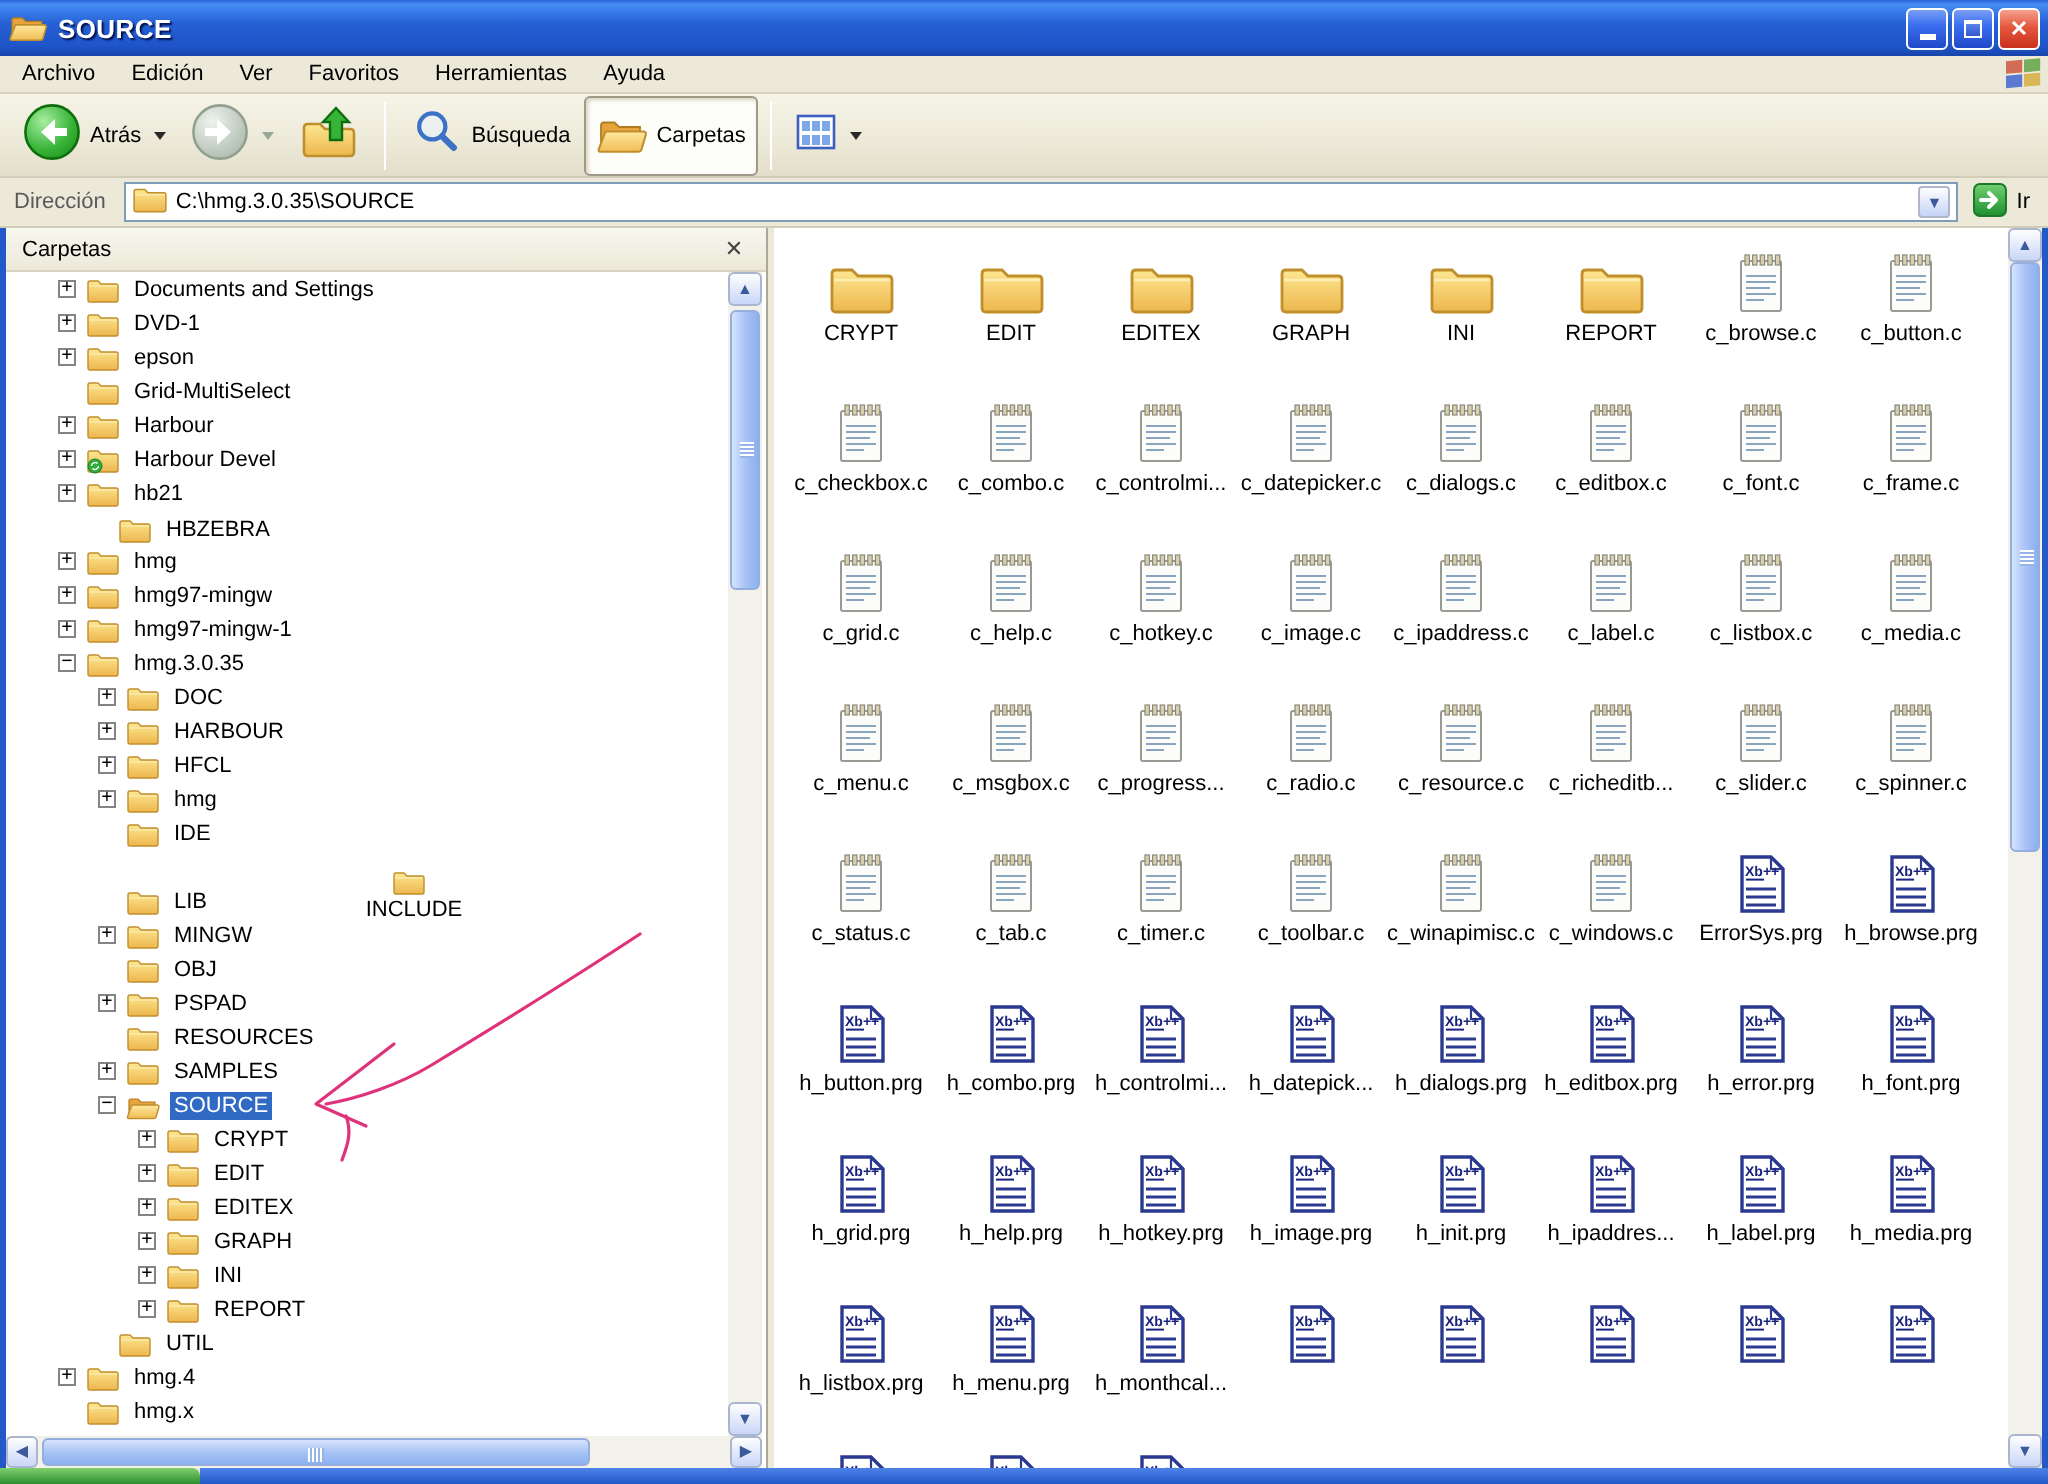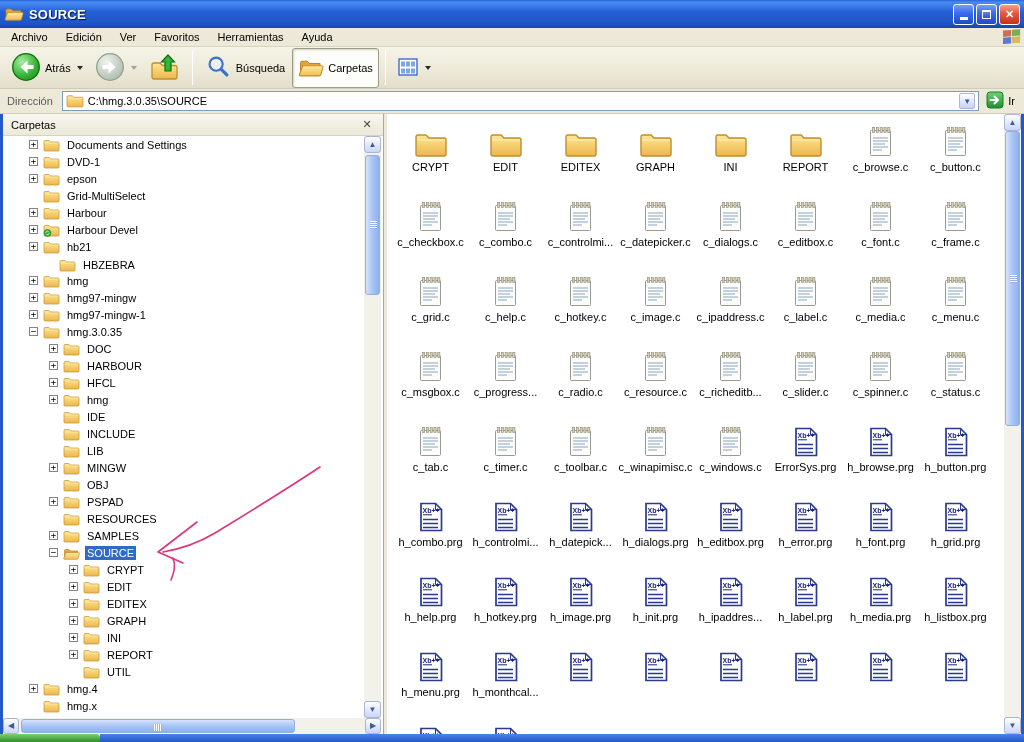--- a/index.html
+++ b/index.html
@@ -514,21 +514,21 @@
                     <stop offset="0" stop-color="#fde793"></stop>
                     <stop offset="1" stop-color="#edb64d"></stop>
                   </linearGradient>
                 </defs>
                 <path d="M2 7 Q2 5 4 5 L12 5 L15 8 L30 8 Q32 8 32 10 L32 24 Q32 26 30 26 L4 26 Q2 26 2 24 Z" fill="url(#fg)" stroke="#c08f2c" stroke-width="1.4"></path>
                 <path d="M3 10 L31 10" stroke="#fff3c2" stroke-width="1.2" opacity=".8"></path>
               </svg>
             </span>
             <span class="tree-label">IDE</span>
           </div>
-          <div class="tree-row" style="padding-left: 46px;">
+          <div class="tree-row" style="padding-left: 46px; flex-direction: column;">
             <span class="expander"></span>
             <span class="tree-icon">
               <svg width="17" height="14" viewBox="0 0 34 28">
                 <defs>
                   <linearGradient id="fg" x1="0" y1="0" x2="0" y2="1">
                     <stop offset="0" stop-color="#fde793"></stop>
                     <stop offset="1" stop-color="#edb64d"></stop>
                   </linearGradient>
                 </defs>
                 <path d="M2 7 Q2 5 4 5 L12 5 L15 8 L30 8 Q32 8 32 10 L32 24 Q32 26 30 26 L4 26 Q2 26 2 24 Z" fill="url(#fg)" stroke="#c08f2c" stroke-width="1.4"></path>
@@ -738,21 +738,21 @@
                     <stop offset="0" stop-color="#fde793"></stop>
                     <stop offset="1" stop-color="#edb64d"></stop>
                   </linearGradient>
                 </defs>
                 <path d="M2 7 Q2 5 4 5 L12 5 L15 8 L30 8 Q32 8 32 10 L32 24 Q32 26 30 26 L4 26 Q2 26 2 24 Z" fill="url(#fg)" stroke="#c08f2c" stroke-width="1.4"></path>
                 <path d="M3 10 L31 10" stroke="#fff3c2" stroke-width="1.2" opacity=".8"></path>
               </svg>
             </span>
             <span class="tree-label">REPORT</span>
           </div>
-          <div class="tree-row" style="padding-left: 66px;">
+          <div class="tree-row" style="padding-left: 42px;">
             <span class="expander"></span>
             <span class="tree-icon">
               <svg width="17" height="14" viewBox="0 0 34 28">
                 <defs>
                   <linearGradient id="fg" x1="0" y1="0" x2="0" y2="1">
                     <stop offset="0" stop-color="#fde793"></stop>
                     <stop offset="1" stop-color="#edb64d"></stop>
                   </linearGradient>
                 </defs>
                 <path d="M2 7 Q2 5 4 5 L12 5 L15 8 L30 8 Q32 8 32 10 L32 24 Q32 26 30 26 L4 26 Q2 26 2 24 Z" fill="url(#fg)" stroke="#c08f2c" stroke-width="1.4"></path>
@@ -1201,20 +1201,38 @@
                   <rect x="12.1" y="1.5" width="2.2" height="5"></rect>
                   <rect x="15.9" y="1.5" width="2.2" height="5"></rect>
                   <rect x="19.7" y="1.5" width="2.2" height="5"></rect>
                 </g>
                 <g stroke="#8aa5c0" stroke-width="1.1">
                   <path d="M5 12 H20 M5 15 H20 M5 18 H17 M5 21 H20 M5 24 H14"></path>
                 </g>
               </svg>
             </div>
             <div class="cell-label">c_label.c</div>
+          </div>
+          <div class="file-cell">
+            <div class="cell-icon">
+              <svg width="26" height="32" viewBox="0 0 26 32">
+                <rect x="2.5" y="4.5" width="20" height="25" rx="1" fill="#fcfcfa" stroke="#9a9a94"></rect>
+                <g fill="#d9cfae" stroke="#8a8a7a" stroke-width=".6">
+                  <rect x="4.5" y="1.5" width="2.2" height="5"></rect>
+                  <rect x="8.3" y="1.5" width="2.2" height="5"></rect>
+                  <rect x="12.1" y="1.5" width="2.2" height="5"></rect>
+                  <rect x="15.9" y="1.5" width="2.2" height="5"></rect>
+                  <rect x="19.7" y="1.5" width="2.2" height="5"></rect>
+                </g>
+                <g stroke="#8aa5c0" stroke-width="1.1">
+                  <path d="M5 12 H20 M5 15 H20 M5 18 H17 M5 21 H20 M5 24 H14"></path>
+                </g>
+              </svg>
+            </div>
+            <div class="cell-label">c_listbox.c</div>
           </div>
           <div class="file-cell">
             <div class="cell-icon">
               <svg width="26" height="32" viewBox="0 0 26 32">
                 <rect x="2.5" y="4.5" width="20" height="25" rx="1" fill="#fcfcfa" stroke="#9a9a94"></rect>
                 <g fill="#d9cfae" stroke="#8a8a7a" stroke-width=".6">
                   <rect x="4.5" y="1.5" width="2.2" height="5"></rect>
                   <rect x="8.3" y="1.5" width="2.2" height="5"></rect>
                   <rect x="12.1" y="1.5" width="2.2" height="5"></rect>
                   <rect x="15.9" y="1.5" width="2.2" height="5"></rect>

